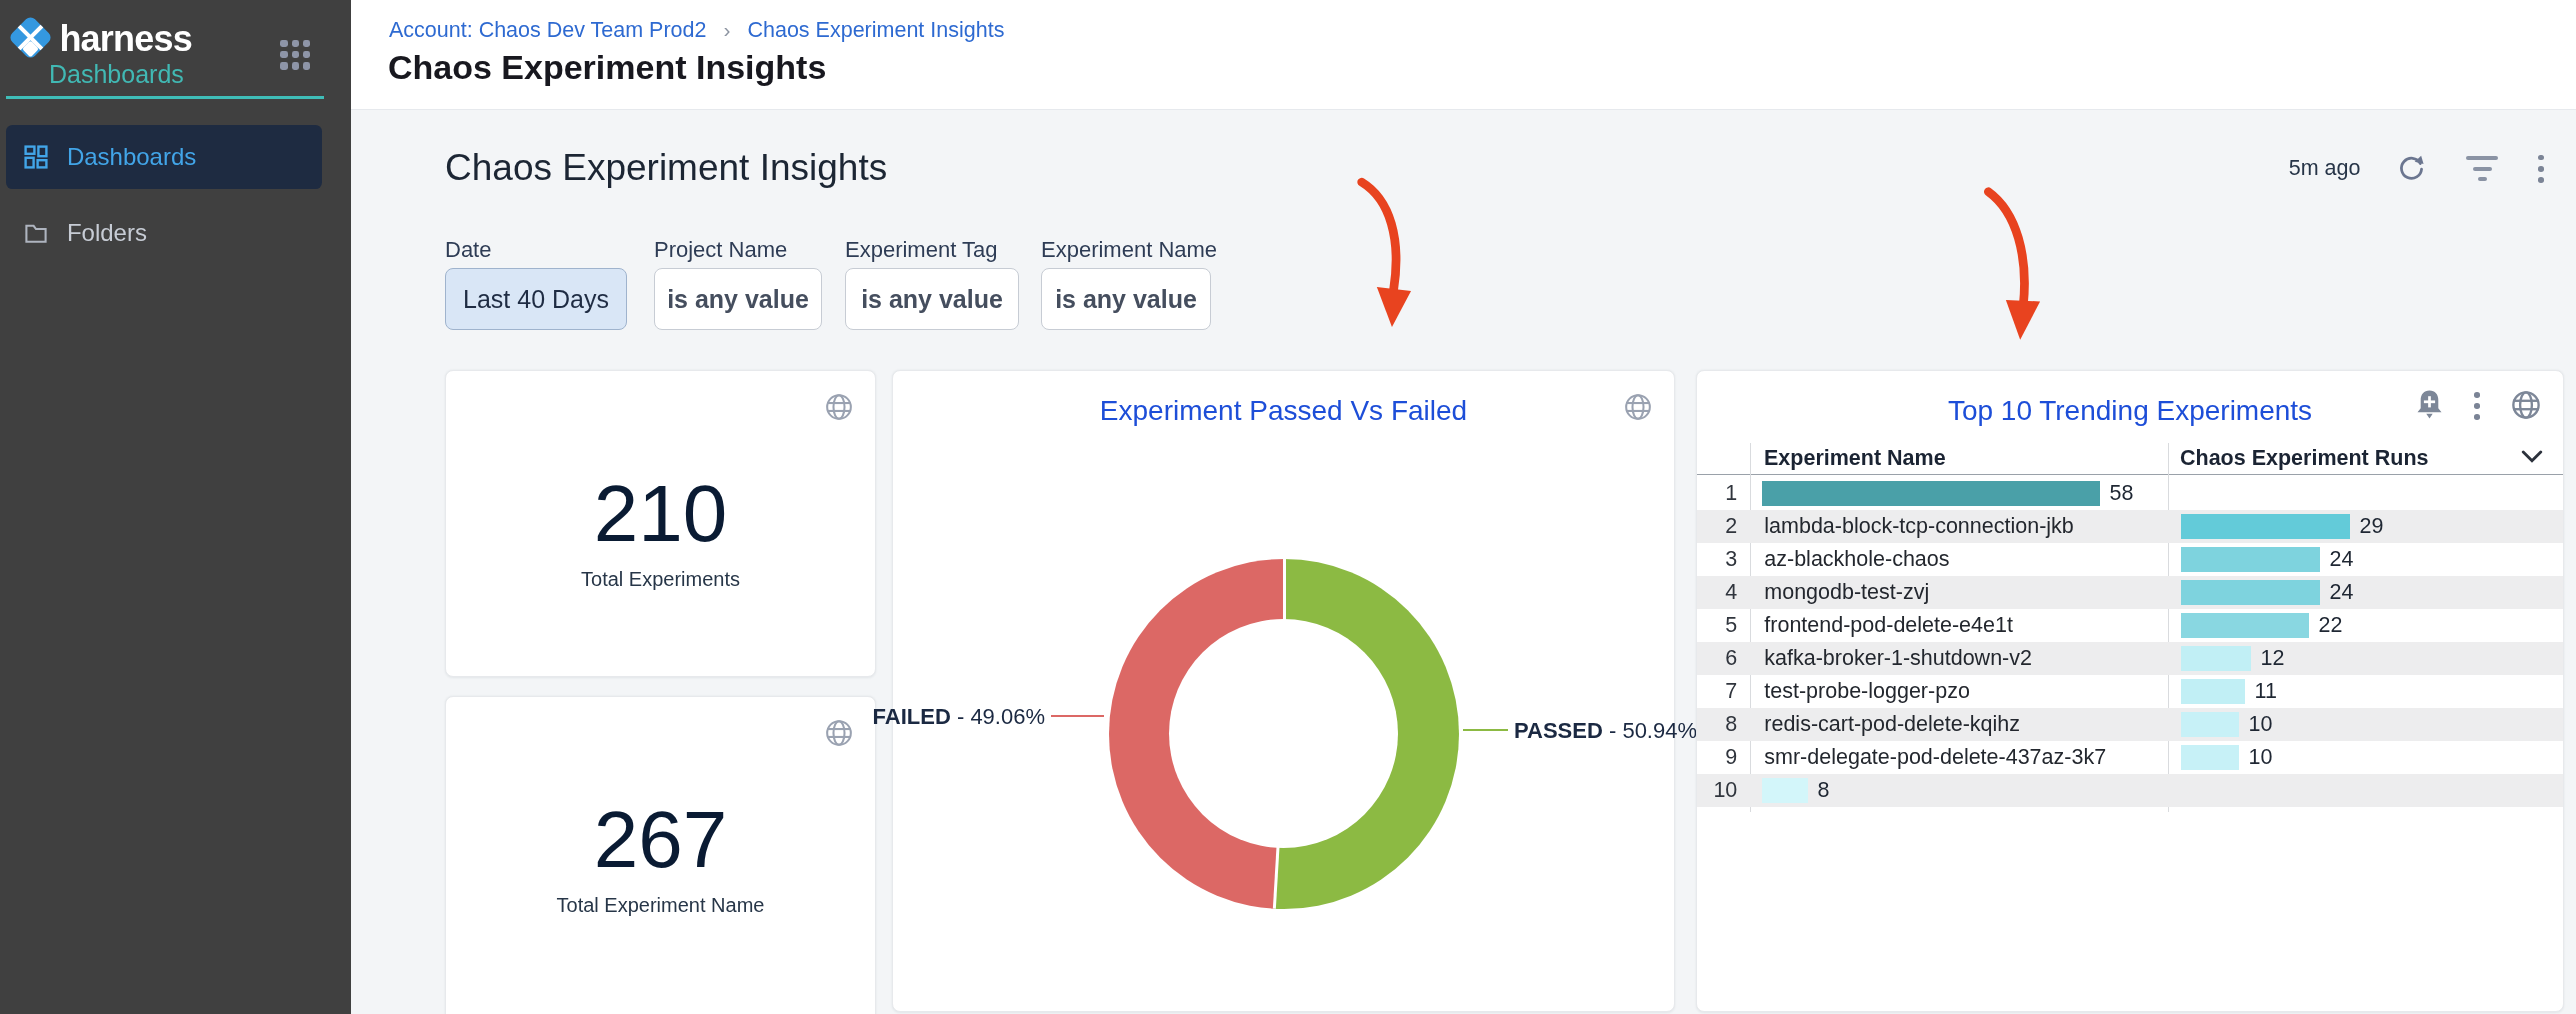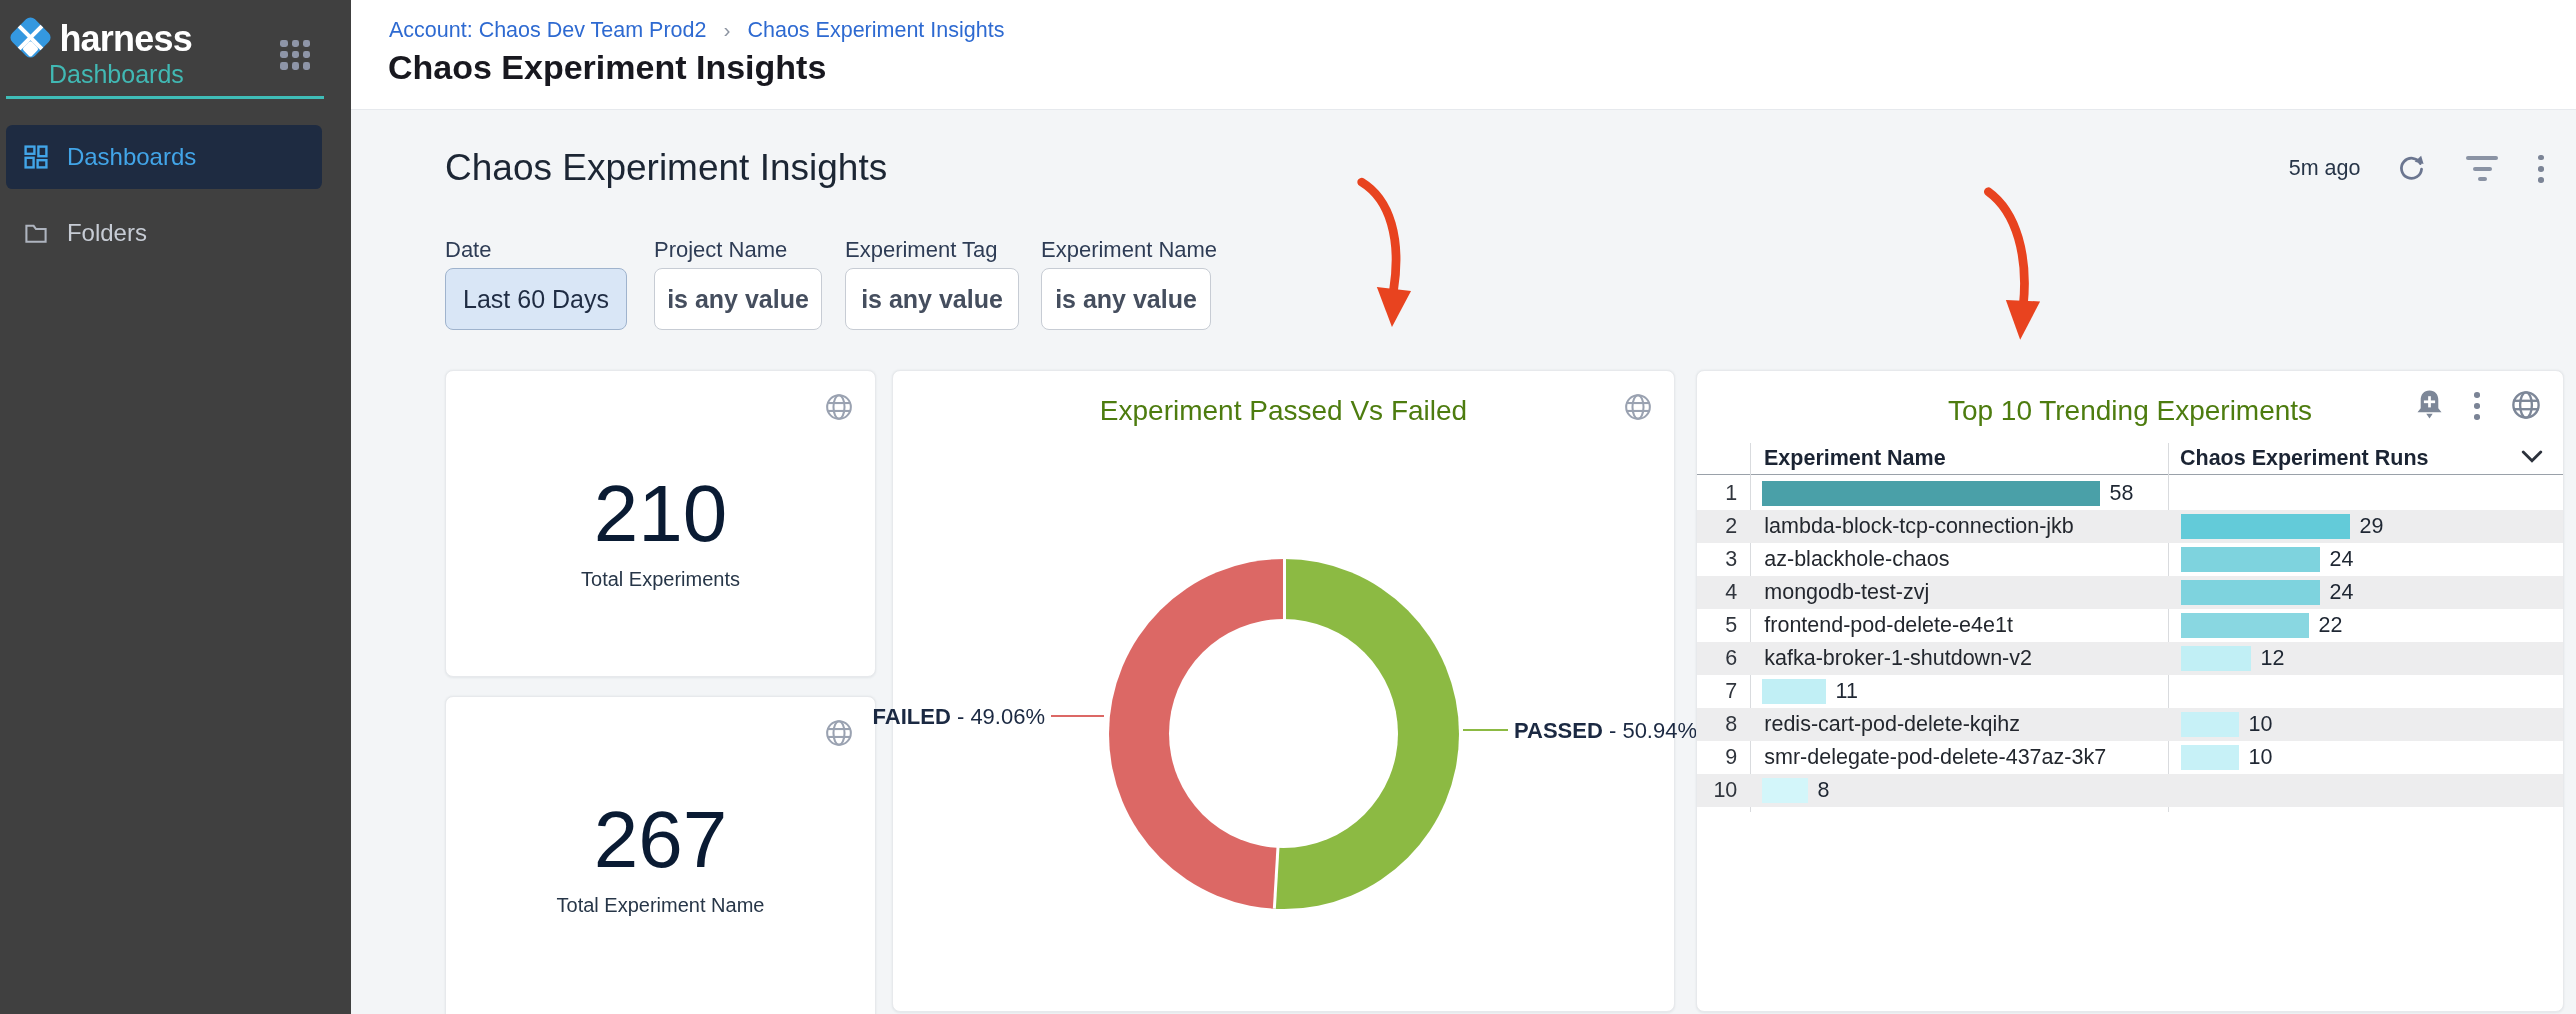--- a/index.html
+++ b/index.html
@@ -52,21 +52,21 @@
           box-shadow:0 0.8px 2.4px rgba(31,45,61,.08); }
   #card-exp  { left:94px; top:259px; width:431px; height:307px; }
   #card-runs { left:94px; top:585px; width:431px; height:446px; }
   #card-donut{ left:541px; top:259px; width:783px; height:642px; }
   #card-table{ left:1345px; top:259px; width:868px; height:642px; }
   .globe-corner { position:absolute; top:21px; right:21px; cursor:pointer; }
   .kpi-num { position:absolute; left:0; width:100%; text-align:center; font-size:80px; color:#0a1b33; }
   .kpi-label { position:absolute; left:0; width:100%; text-align:center; font-size:20px; color:#273648; }
   #card-exp .kpi-num, #card-runs .kpi-num { top:97px; }
   #card-exp .kpi-label, #card-runs .kpi-label { top:197px; }
-  .tile-title { position:absolute; top:24px; left:0; width:100%; text-align:center; font-size:28px; font-weight:500; color:#4d7c0f; }
+  .tile-title { position:absolute; top:24px; left:0; width:100%; text-align:center; font-size:28px; font-weight:500; color:#1d4ed8; }
 
   
   #donut { position:absolute; left:216px; top:188px; width:350px; height:350px; border-radius:50%; }
   .donut-sep { position:absolute; left:174px; top:0px; width:3.2px; height:175px; background:#ffffff; transform-origin:50% 100%; }
   #donut-hole { position:absolute; left:60px; top:60px; width:229px; height:229px; border-radius:50%; background:#ffffff; }
   .pie-label { position:absolute; font-size:22px; color:#1b2942; white-space:nowrap; }
   .pie-label b { font-weight:700; }
   #lbl-failed { top:333px; right:629px; text-align:right; }
   #lbl-passed { top:347px; left:621px; }
   .leader { position:absolute; height:2.4px; }
@@ -176,21 +176,21 @@
         <i></i>
         <i></i>
     </span>
   </div>
 
   <div class="flt-label" style="left:94px;">Date</div>
   <div class="flt-label" style="left:303px;">Project Name</div>
   <div class="flt-label" style="left:494px;">Experiment Tag</div>
   <div class="flt-label" style="left:690px;">Experiment Name</div>
 
-  <div class="chip hl" style="left:94px; width:182px;">Last 60 Days</div>
+  <div class="chip hl" style="left:94px; width:182px;">Last 40 Days</div>
   <div class="chip plain" style="left:303px; width:168px;">is any value</div>
   <div class="chip plain" style="left:494px; width:174px;">is any value</div>
   <div class="chip plain" style="left:690px; width:170px;">is any value</div>
 
   <div class="card" id="card-exp">
     <span class="globe-corner">
       <svg width="30" height="30" viewBox="0 0 38 38" fill="none" stroke="#9aa2b1" stroke-width="2.6">
         <circle cx="19" cy="19" r="15"></circle>
           <ellipse cx="19" cy="19" rx="7" ry="15"></ellipse>
         <line x1="4" y1="14" x2="34" y2="14"></line>
@@ -318,20 +318,21 @@
         <div class="trow alt">
           <div class="td-num">6</div>
           <div class="td-name">kafka-broker-1-shutdown-v2</div>
           <div class="td-runs">
             <div class="bar" style="width: 70px; background: rgb(193, 239, 245);"></div>
             <span class="bar-val">12</span>
           </div>
         </div>
         <div class="trow">
           <div class="td-num">7</div>
+          <div class="td-name">test-probe-logger-pzo</div>
           <div class="td-runs">
             <div class="bar" style="width: 64px; background: rgb(193, 239, 245);"></div>
             <span class="bar-val">11</span>
           </div>
         </div>
         <div class="trow alt">
           <div class="td-num">8</div>
           <div class="td-name">redis-cart-pod-delete-kqihz</div>
           <div class="td-runs">
             <div class="bar" style="width: 58px; background: rgb(199, 241, 247);"></div>

